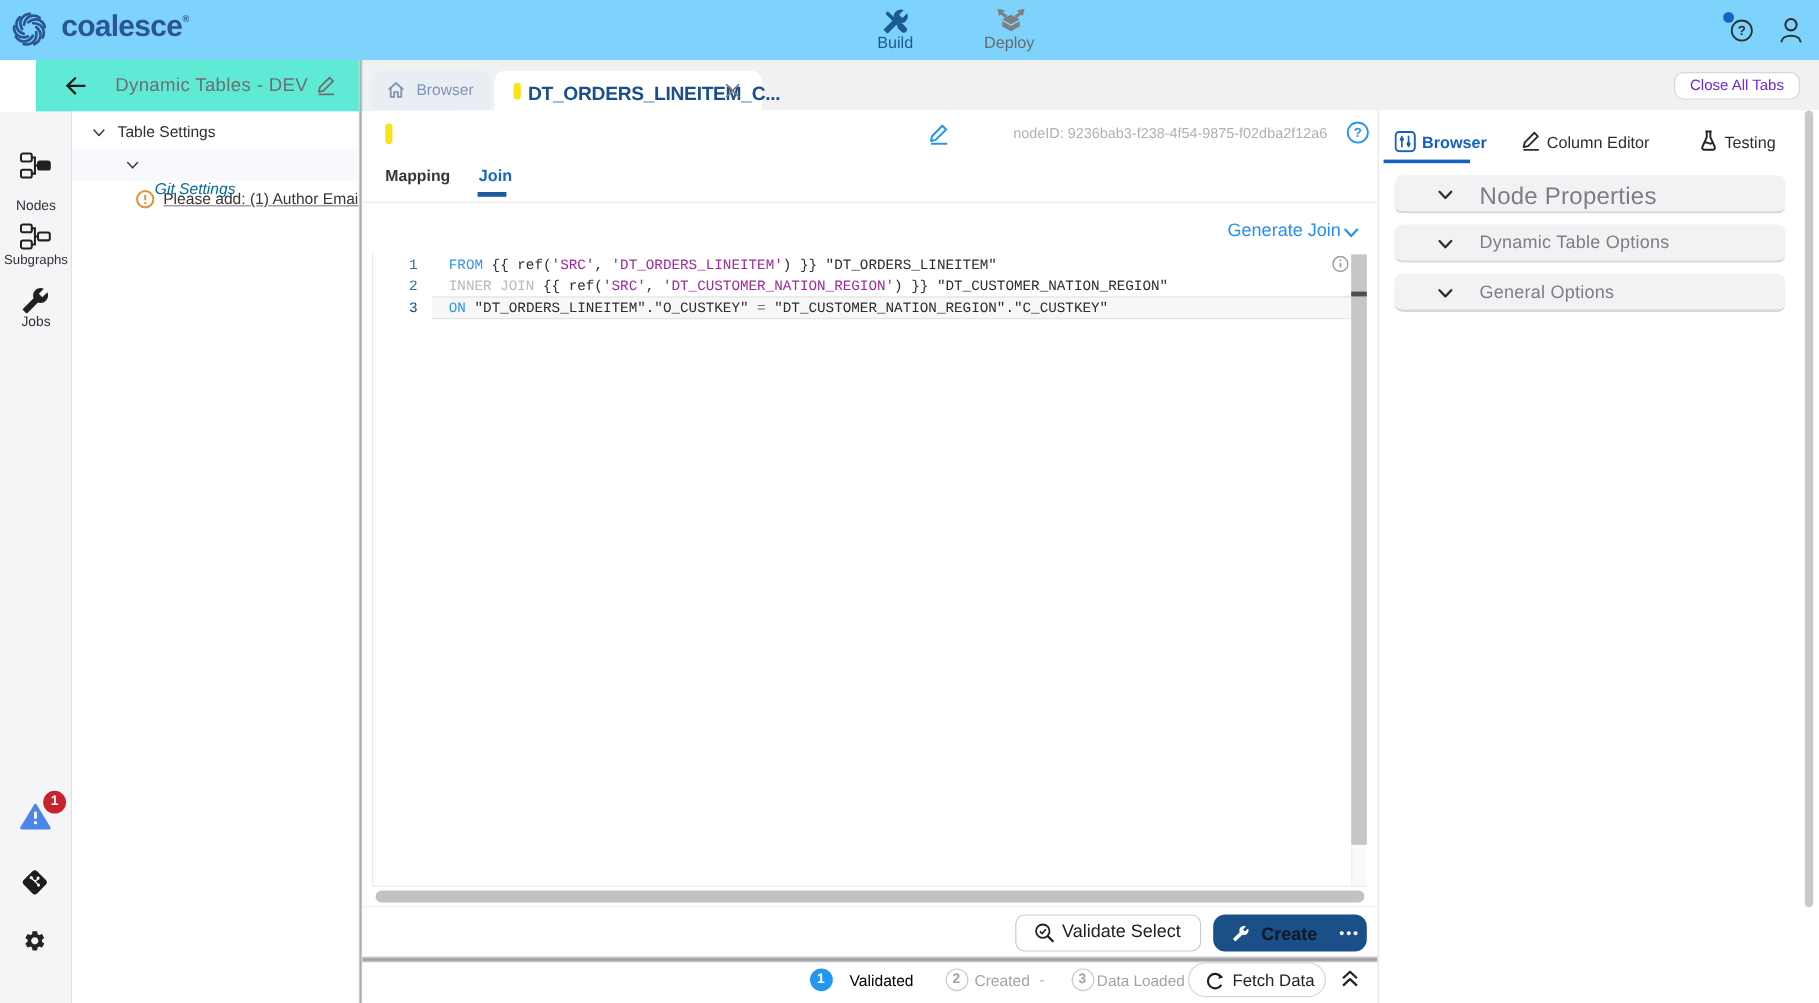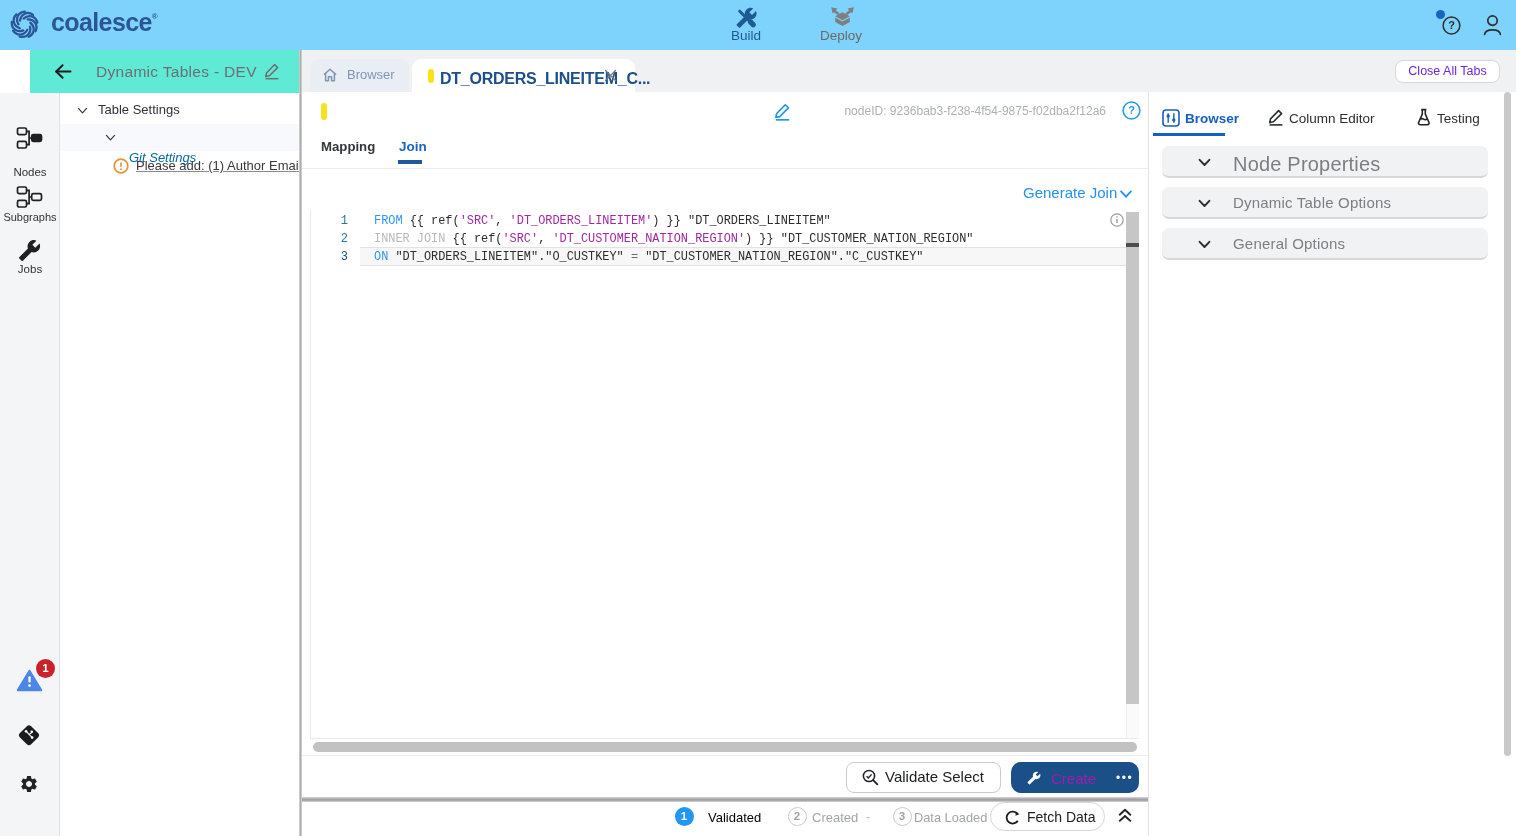--- a/index.html
+++ b/index.html
@@ -251,21 +251,21 @@
     <polyline points="4.6,7.2 6.4,9 9.6,5.4" fill="none" stroke="#202124" stroke-width="1.4"></polyline>
   </svg>
   <div class="abs" style="left:583px;top:676px;font-size:15px;font-weight:500;color:#202124;">Validate Select</div>
 
   <div class="abs" style="left:709px;top:670px;width:128px;height:31px;background:#1b4f87;border-radius:10px;"></div>
   <svg class="abs" style="left:725px;top:678.5px;" width="14" height="14" viewBox="0 0 24 24">
     <g transform="scale(-1,1) translate(-24,0)">
       <path fill="#fff" d="M22.7 19l-9.1-9.1c.9-2.3.4-5-1.5-6.9-2-2-5-2.4-7.4-1.3L9 6 6 9 1.6 4.7C.4 7.1.9 10.1 2.9 12.1c1.9 1.9 4.6 2.4 6.9 1.5l9.1 9.1c.4.4 1 .4 1.4 0l2.3-2.3c.5-.4.5-1.1.1-1.4z"></path>
     </g>
   </svg>
-  <div class="abs" style="left:749px;top:677.5px;font-size:15px;font-weight:400;color:#a21caf;">Create</div>
+  <div class="abs" style="left:749px;top:677.5px;font-size:15px;font-weight:700;color:#0f172a;">Create</div>
   <div class="abs" style="left:814px;top:679px;color:#fff;font-size:12px;letter-spacing:1.6px;">•••</div>
 
   <div class="abs" style="left:0;top:704.5px;width:846px;height:5px;background:linear-gradient(180deg,#d8d8da,#a2a2a4 45%,#a2a2a4 65%,#d8d8da);"></div>
   <div class="abs" style="left:372.5px;top:715px;width:19px;height:19px;border-radius:50%;background:#2196f3;color:#fff;font-size:11.5px;font-weight:600;text-align:center;line-height:19px;">1</div>
   <div class="abs" style="left:406px;top:718px;font-size:13px;font-weight:500;color:#000000;">Validated</div>
   <div class="abs" style="left:485.5px;top:715px;width:19px;height:19px;border-radius:50%;border:1.5px solid #c9c9c9;color:#a3a3a3;font-size:11.5px;font-weight:600;text-align:center;line-height:16px;">2</div>
   <div class="abs" style="left:510px;top:718px;font-size:13px;color:#a3a4a6;">Created</div>
   <div class="abs" style="left:564px;top:717px;font-size:13px;color:#b5b5b5;">-</div>
   <div class="abs" style="left:590.5px;top:715px;width:19px;height:19px;border-radius:50%;border:1.5px solid #c9c9c9;color:#a3a3a3;font-size:11.5px;font-weight:600;text-align:center;line-height:16px;">3</div>
   <div class="abs" style="left:612px;top:718px;font-size:12.8px;color:#a3a4a6;">Data Loaded</div>

